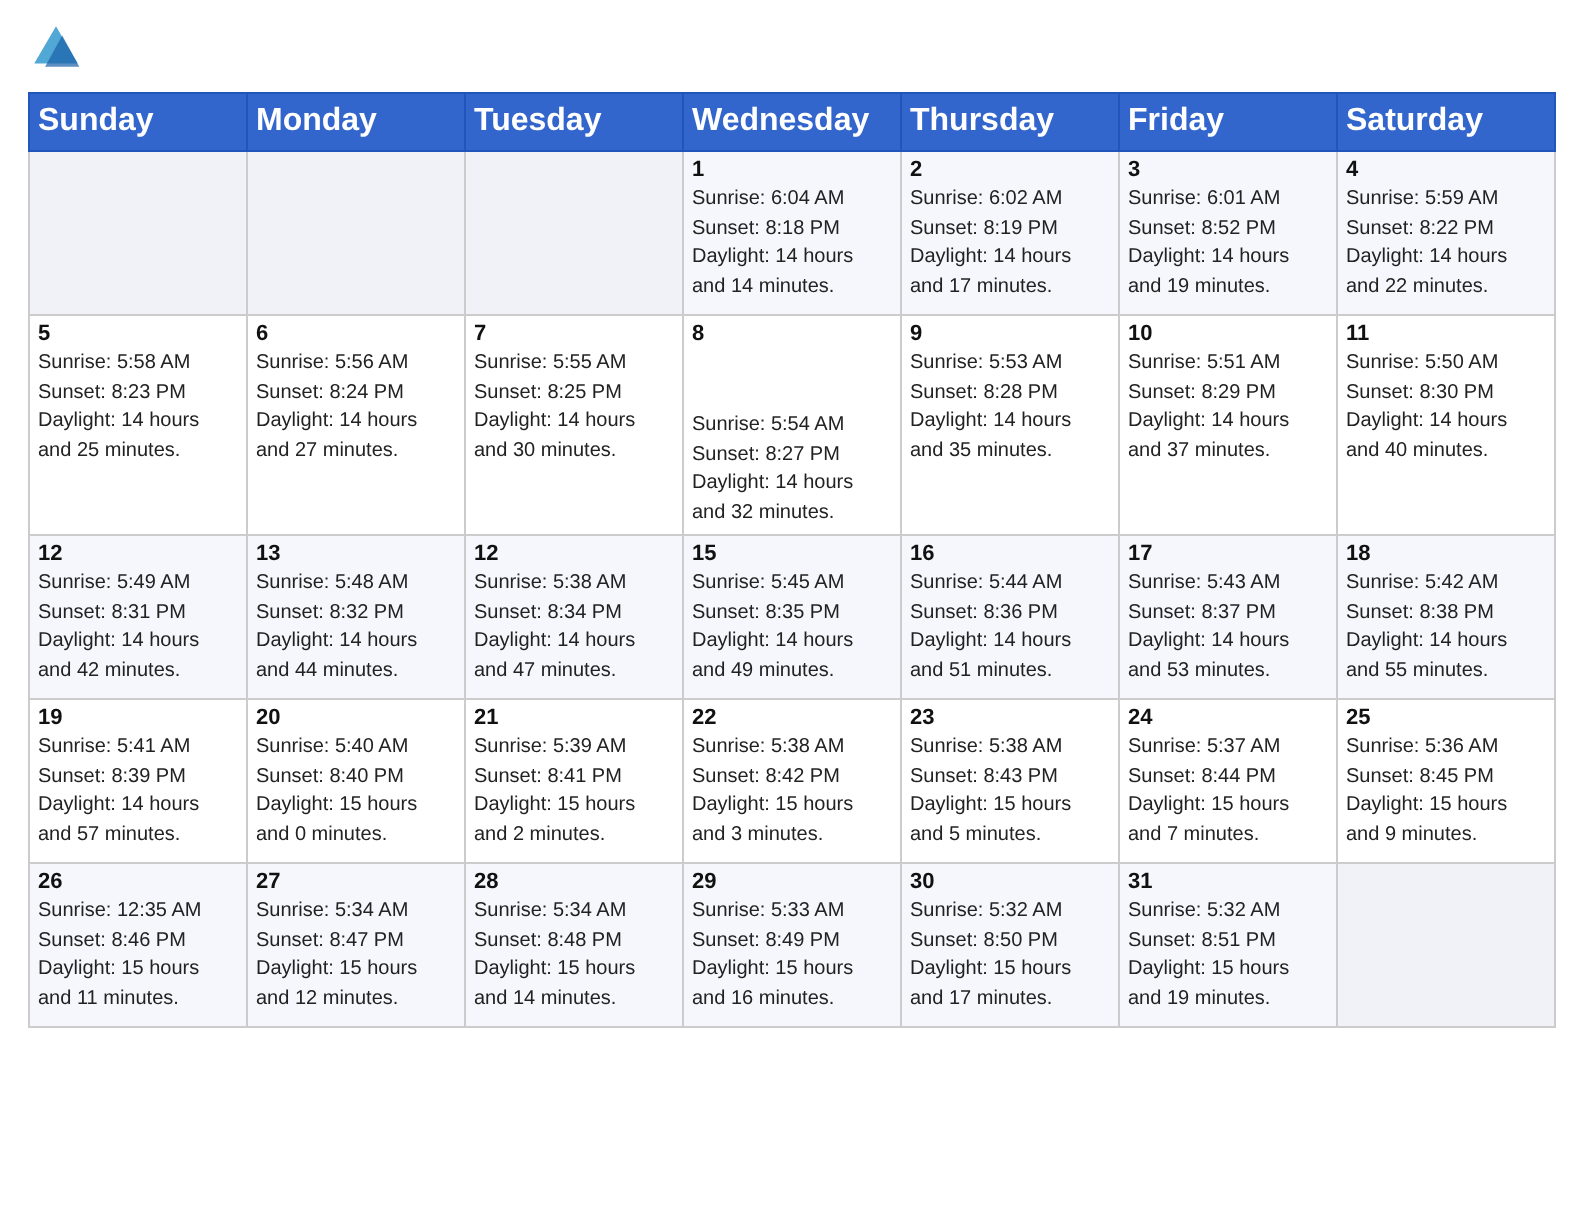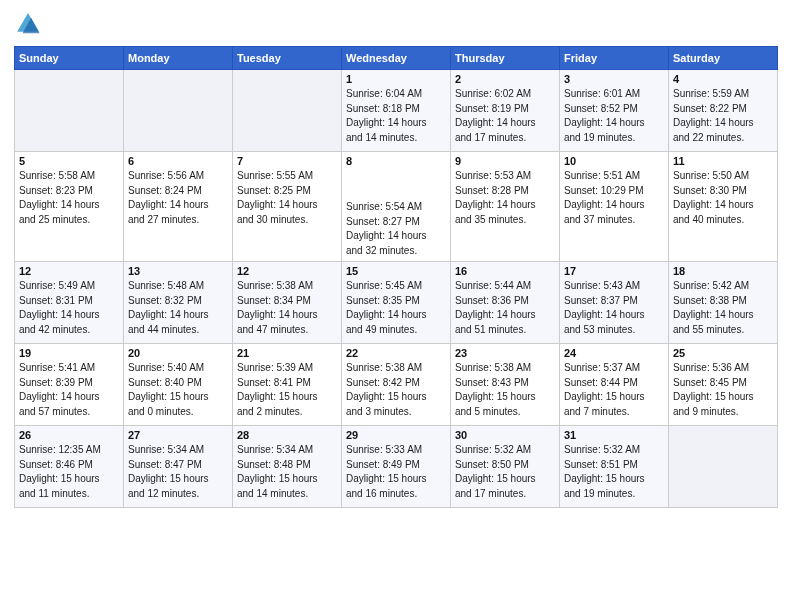--- a/index.html
+++ b/index.html
@@ -53,21 +53,21 @@
       color: #333;
     }
     .calendar {
       width: 100%;
       border-collapse: collapse;
       table-layout: fixed;
     }
     .calendar thead th {
       background: #3366cc;
       color: #fff;
-      font-size: 11px;
+      font-size: 16px;
       font-weight: bold;
       padding: 5px 4px;
       text-align: left;
       border: 1px solid #2255bb;
       margin-top: 38px;
     }
     .calendar tbody td {
       border: 1px solid #ccc;
       vertical-align: top;
       padding: 3px 4px;
@@ -197,21 +197,21 @@
           <td>
             <span class="day-num">9</span>
             <div class="day-detail" style="white-space: pre-line;">Sunrise: 5:53 AM
 Sunset: 8:28 PM
 Daylight: 14 hours
 and 35 minutes.</div>
           </td>
           <td>
             <span class="day-num">10</span>
             <div class="day-detail" style="white-space: pre-line;">Sunrise: 5:51 AM
-Sunset: 10:29 PM
+Sunset: 8:29 PM
 Daylight: 14 hours
 and 37 minutes.</div>
           </td>
           <td>
             <span class="day-num">11</span>
             <div class="day-detail" style="white-space: pre-line;">Sunrise: 5:50 AM
 Sunset: 8:30 PM
 Daylight: 14 hours
 and 40 minutes.</div>
           </td>

